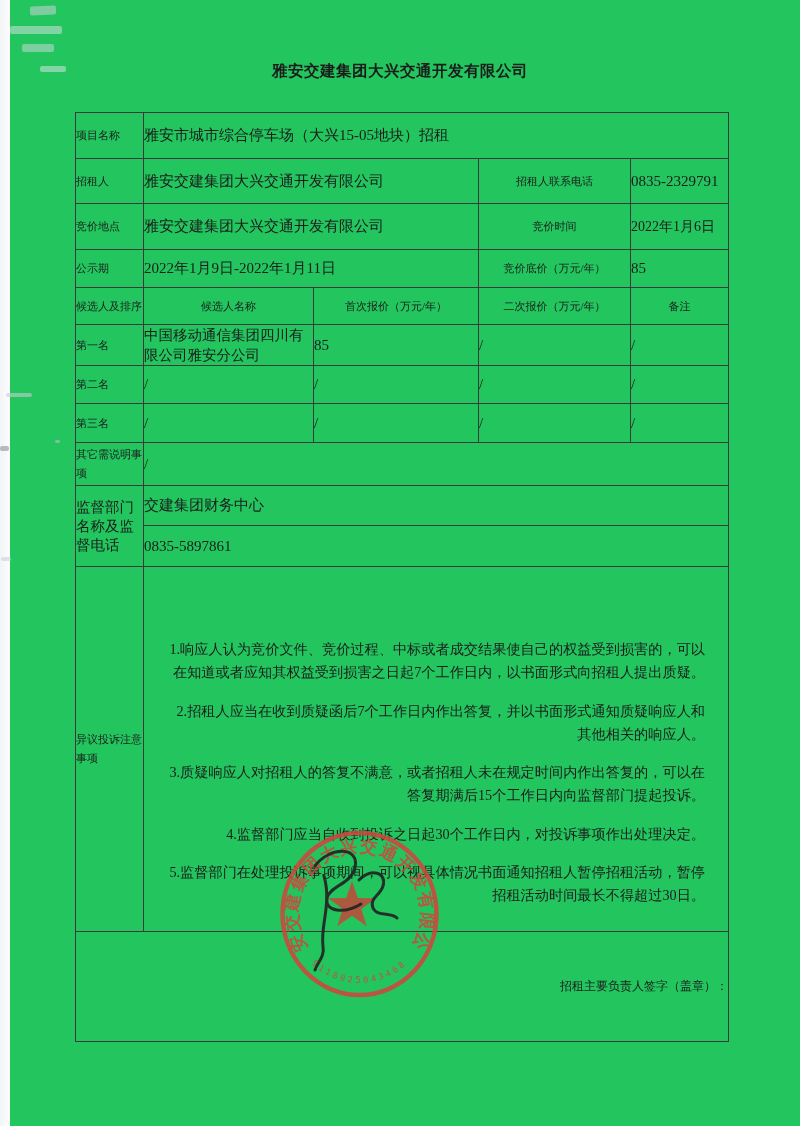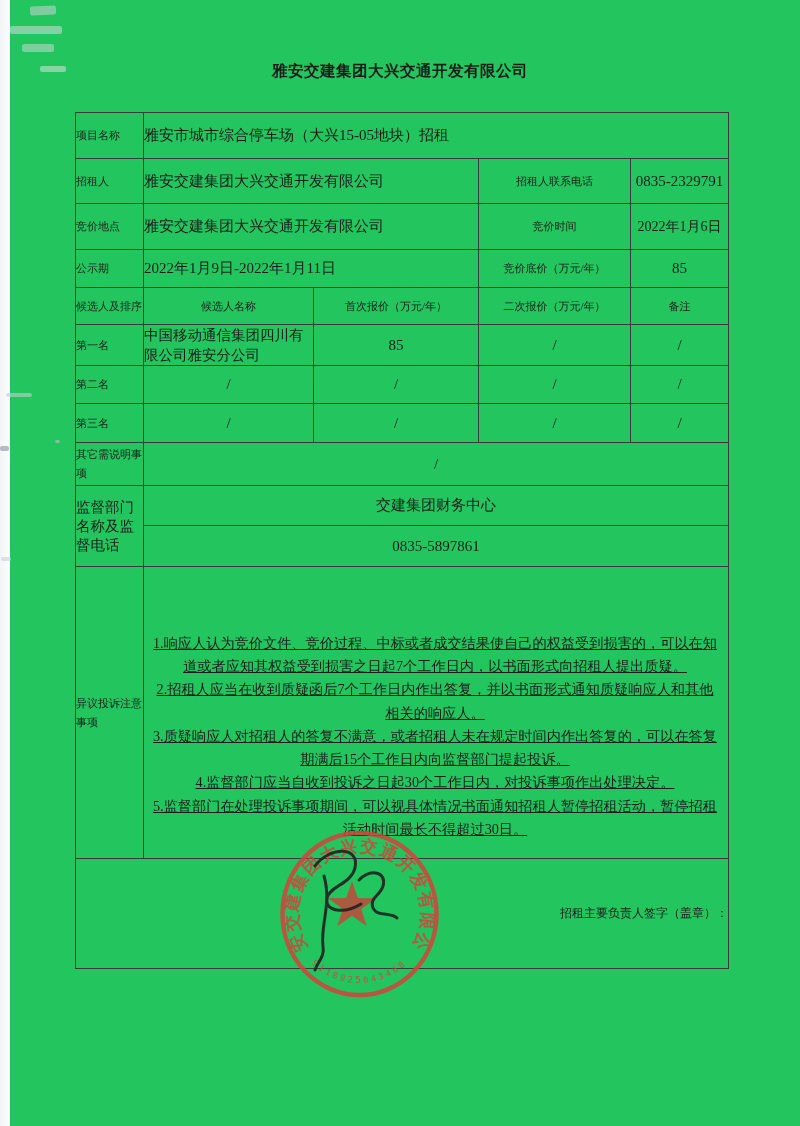--- a/index.html
+++ b/index.html
@@ -26,26 +26,26 @@
 
   table.doc{
     position:absolute;left:75px;top:112px;width:653px;border-collapse:collapse;
     table-layout:fixed;font-size:15px;
   }
   table.doc td{border:1.4px solid #3a3a3a;vertical-align:middle;
     padding:0;overflow:hidden;}
   td.lbl{font-size:11px;text-align:left;padding:0 2px 0 3px;line-height:19px;}
   td.lblc{font-size:14.5px;text-align:left;padding:0 1px;line-height:19px;}
   td.vleft{text-align:left;padding:0 6px;}
-  td.vcenter{text-align:center;padding:0 2px;}
+  td.vcenter{padding:0 2px;}
   td.hdr{text-align:center;font-size:11px;padding:0 1px;}
   td.name{font-size:14.5px;text-align:left;padding:0 9px 0 5px;line-height:20px;margin-top:40px;}
   td.objection-content{vertical-align:top;text-align:left;}
   .obj-wrap{padding:56px 8px 8px 6px;}
-  .obj-wrap p{margin:0;font-size:14.2px;line-height:23.3px;text-align:center;text-decoration:underline;}
+  .obj-wrap p{margin:15px;font-size:14.2px;line-height:23.3px;text-align:right;}
   td.sign{text-align:right;padding:0 0 0 6px;font-size:12px;}
 
   .stamp-svg{position:absolute;left:275px;top:826px;width:170px;height:182px;}
 </style>
 </head>
 <body>
 
 <div class="page">
   <div class="edge-band"></div>
   <div class="artifact a1"></div>

